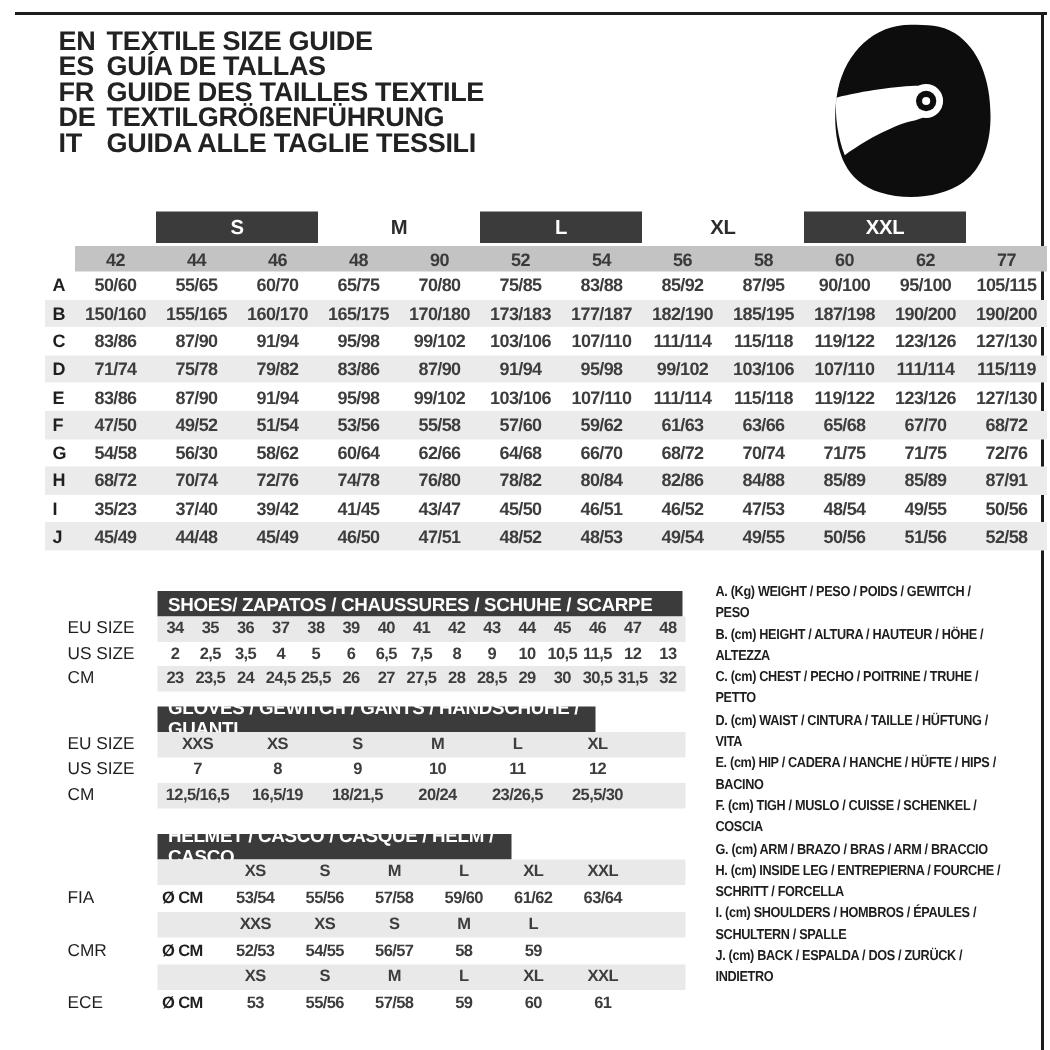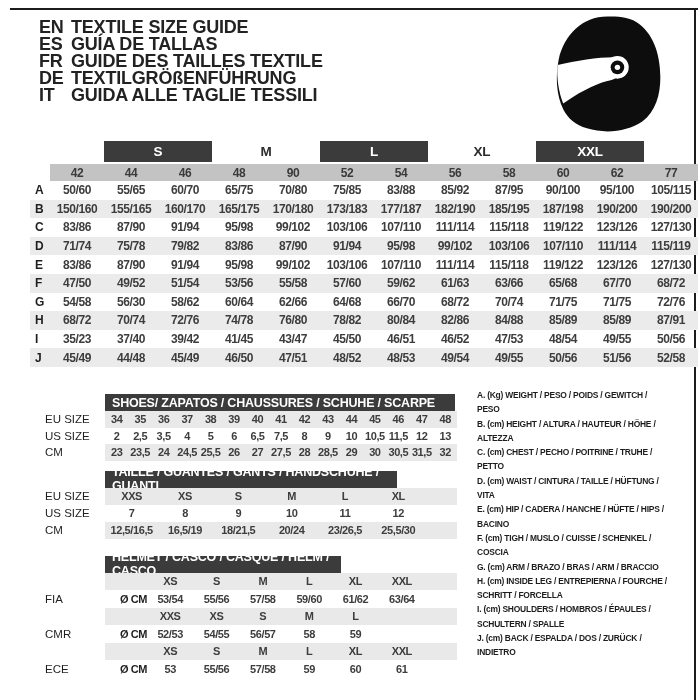--- a/index.html
+++ b/index.html
@@ -37,21 +37,21 @@
   .trow { display:grid; grid-template-columns:75px 1fr; }
   .tbar { height:17px; background:var(--dark-bar,#3b3b3b); color:#ffffff; font-weight:bold; font-size:12.5px;
           letter-spacing:-0.2px; display:flex; align-items:center; padding-left:7px; box-sizing:border-box; }
   .tlabel { font-weight:normal; font-size:11.5px; display:flex; align-items:center; padding-left:15px; color:#1f1f1f; box-sizing:border-box; }
   .tcells { display:grid; align-items:center; }
   .tcells span { text-align:center; font-weight:bold; font-size:11px; letter-spacing:-0.4px; color:#3d3d3d; }
   .tcells.shaded { background:var(--stripe2,#e9e9e9); }
   .shoes-cells  { height:16.5px; grid-template-columns:repeat(15,1fr); }
   .gloves-cells { height:17px;   grid-template-columns:repeat(6,1fr); padding-right:32px; }
   .helmet-cells { height:17.5px; grid-template-columns:42px repeat(6,1fr); padding-right:32px; }
-  .helmet-cells span.c0 { text-align:right; padding-left:3px; color:#1f1f1f; }
+  .helmet-cells span.c0 { text-align:left; padding-left:3px; color:#1f1f1f; }
   .gap10 { height:10px; } .gap17 { height:17px; }
 
   
   #legend { position:absolute; top:388px; left:477px; width:219px;
             transform:scaleX(0.88); transform-origin:left top; }
   .legend-item { font-weight:bold; font-size:9.6px; line-height:14.3px; letter-spacing:-0.25px; color:#1d1d1d; }
 </style>
 </head>
 <body style="--dark-bar: #3b3b3b; --band: #c3c3c3; --stripe: #ebebeb; --stripe2: #e9e9e9;">
 
@@ -309,21 +309,21 @@
           <span>31,5</span>
           <span>32</span>
         </div>
       </div>
     </div>
   <div class="gap10"></div>
   <div id="gloves-table">
       <div class="trow">
         <div class="tlabel"></div>
         <div>
-          <div class="tbar" style="width: 292px;">TAILLE / GUANTES / GANTS / HANDSCHUHE / GUANTI</div>
+          <div class="tbar" style="width: 292px;">GLOVES / GEWITCH / GANTS / HANDSCHUHE / GUANTI</div>
         </div>
       </div>
       <div class="trow">
         <div class="tlabel">EU SIZE</div>
         <div class="tcells gloves-cells shaded">
           <span>XXS</span>
           <span>XS</span>
           <span>S</span>
           <span>M</span>
           <span>L</span>

